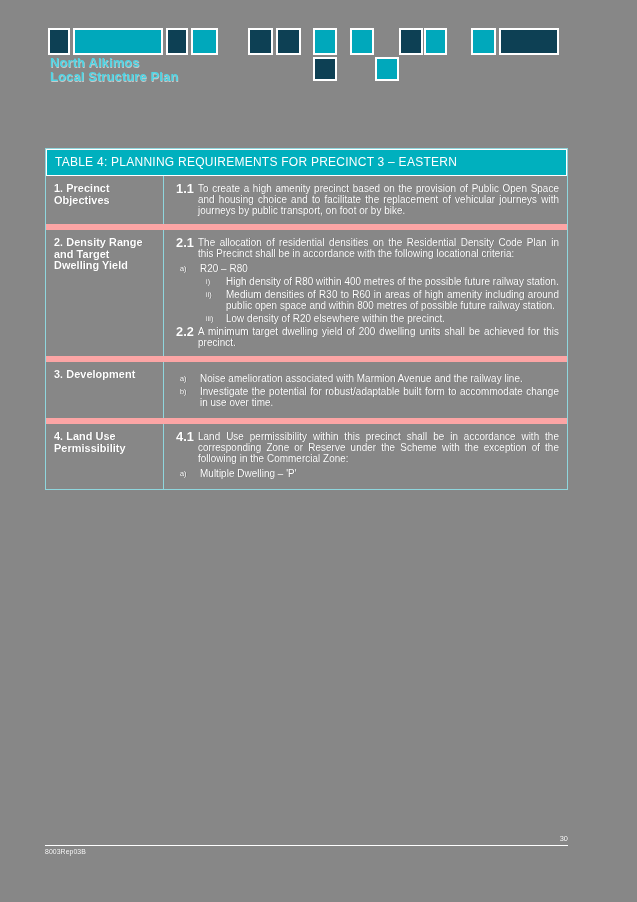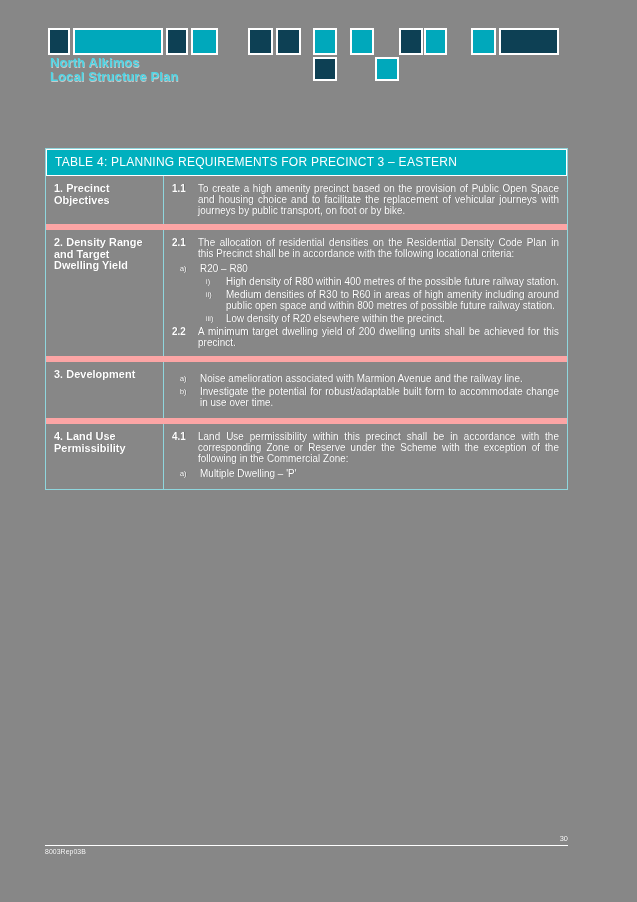--- a/index.html
+++ b/index.html
@@ -101,25 +101,26 @@
   .clause {
     display: flex;
     margin-bottom: 3px;
   }
   .clause:last-child { margin-bottom: 0; }
   .clause-num {
     width: 34px;
     min-width: 34px;
     padding-left: 8px;
     box-sizing: border-box;
-    font-size: 10px;
+    font-size: 13px;
     font-weight: bold;
     color: #ffffff;
     line-height: 11px;
     text-shadow: 0.4px 0.4px 0 rgba(0,0,0,0.35);
+    text-align: center;
   }
   .clause-text {
     flex: 1;
     font-size: 10px;
     color: #ffffff;
     line-height: 11px;
     text-align: justify;
     text-shadow: 0.4px 0.4px 0 rgba(0,0,0,0.35);
   }
 

